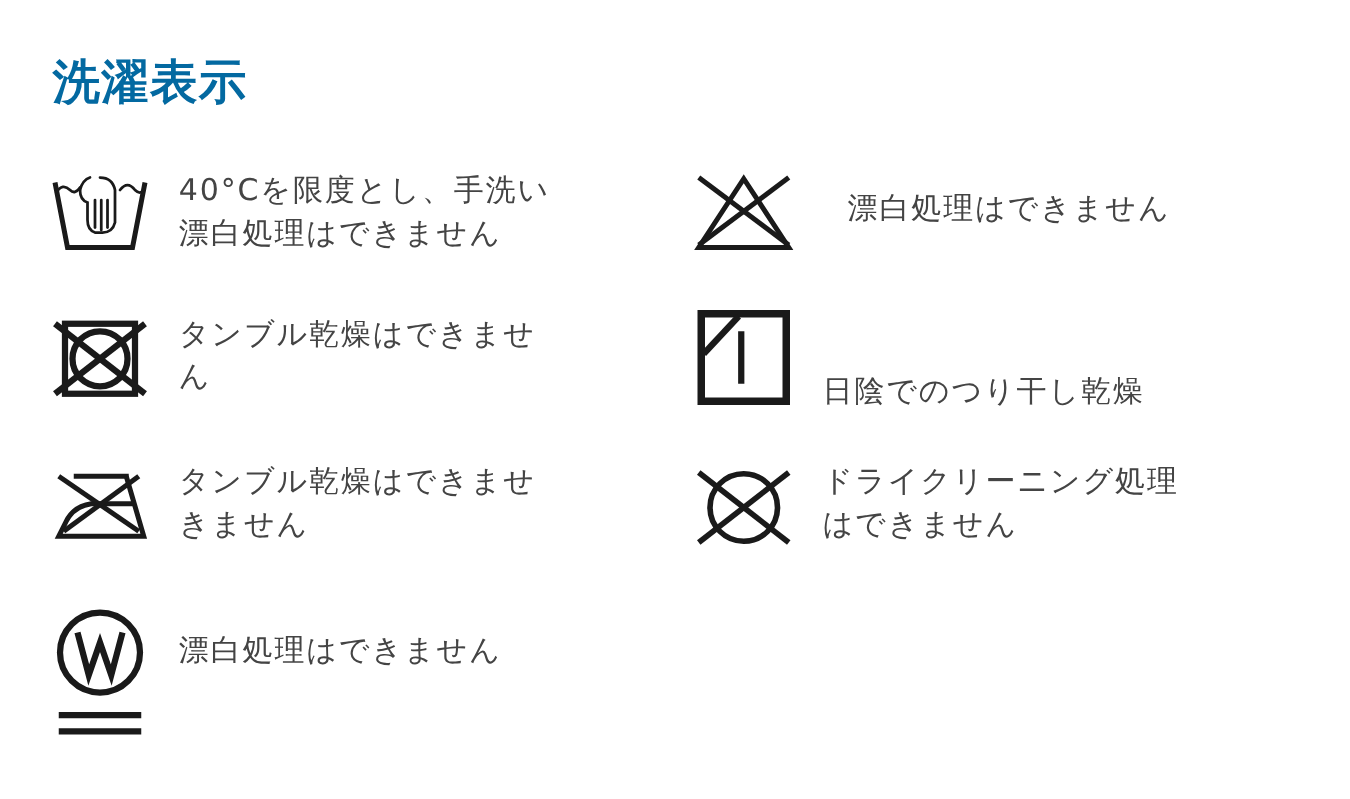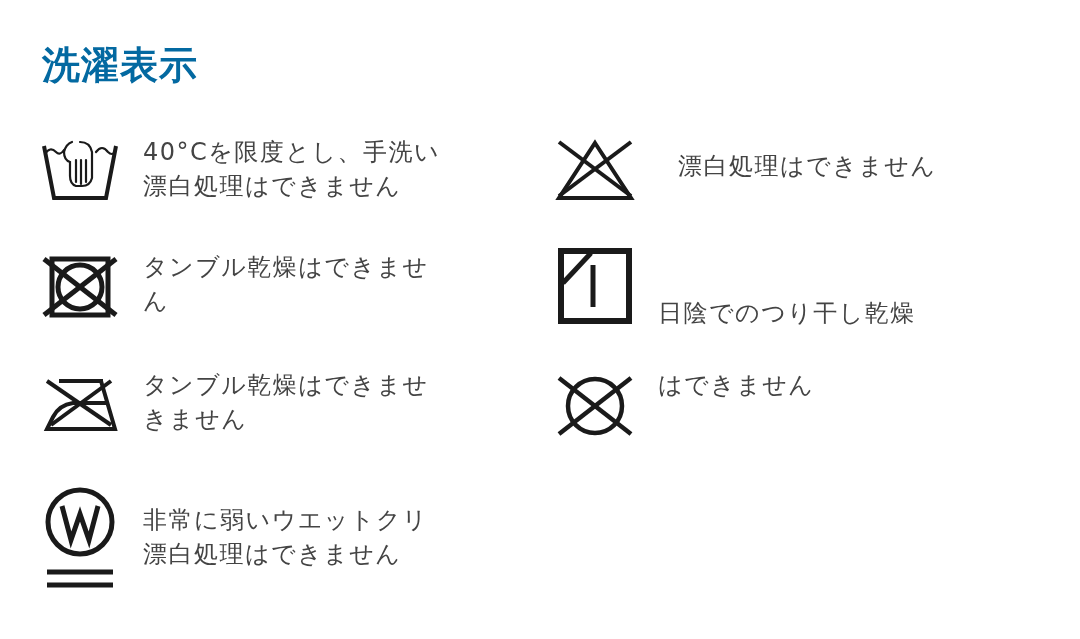--- a/index.html
+++ b/index.html
@@ -115,32 +115,32 @@
   <div class="icon" style="left:555px; top:374px;">
     <svg width="80" height="64" viewBox="0 0 80 64">
       <g fill="none" stroke="#1a1a1a" stroke-width="4.5">
         <circle cx="40" cy="32" r="27"></circle>
         <line x1="4" y1="4" x2="76" y2="60"></line>
         <line x1="76" y1="4" x2="4" y2="60"></line>
       </g>
     </svg>
   </div>
   <div class="label" style="left:658px; top:368px;">
+    <div>ドライクリーニング処理</div>
     <div>はできません</div>
   </div>
 </div>
 
 <div class="item">
   <div class="icon" style="left:42px; top:486px;">
     <svg width="76" height="106" viewBox="0 0 76 106">
       <g fill="none" stroke="#1a1a1a">
         <circle cx="38" cy="36" r="32" stroke-width="5"></circle>
         <polyline points="20,20 29,54 38,28 47,54 56,20" stroke-width="5" stroke-linejoin="miter"></polyline>
         <line x1="5" y1="86" x2="71" y2="86" stroke-width="5"></line>
         <line x1="5" y1="99" x2="71" y2="99" stroke-width="5"></line>
       </g>
     </svg>
   </div>
   <div class="label" style="left:143px; top:503px;">
-    <div>非常に弱いウエットクリ</div>
     <div>漂白処理はできません</div>
   </div>
 </div>
 
 </body></html>

